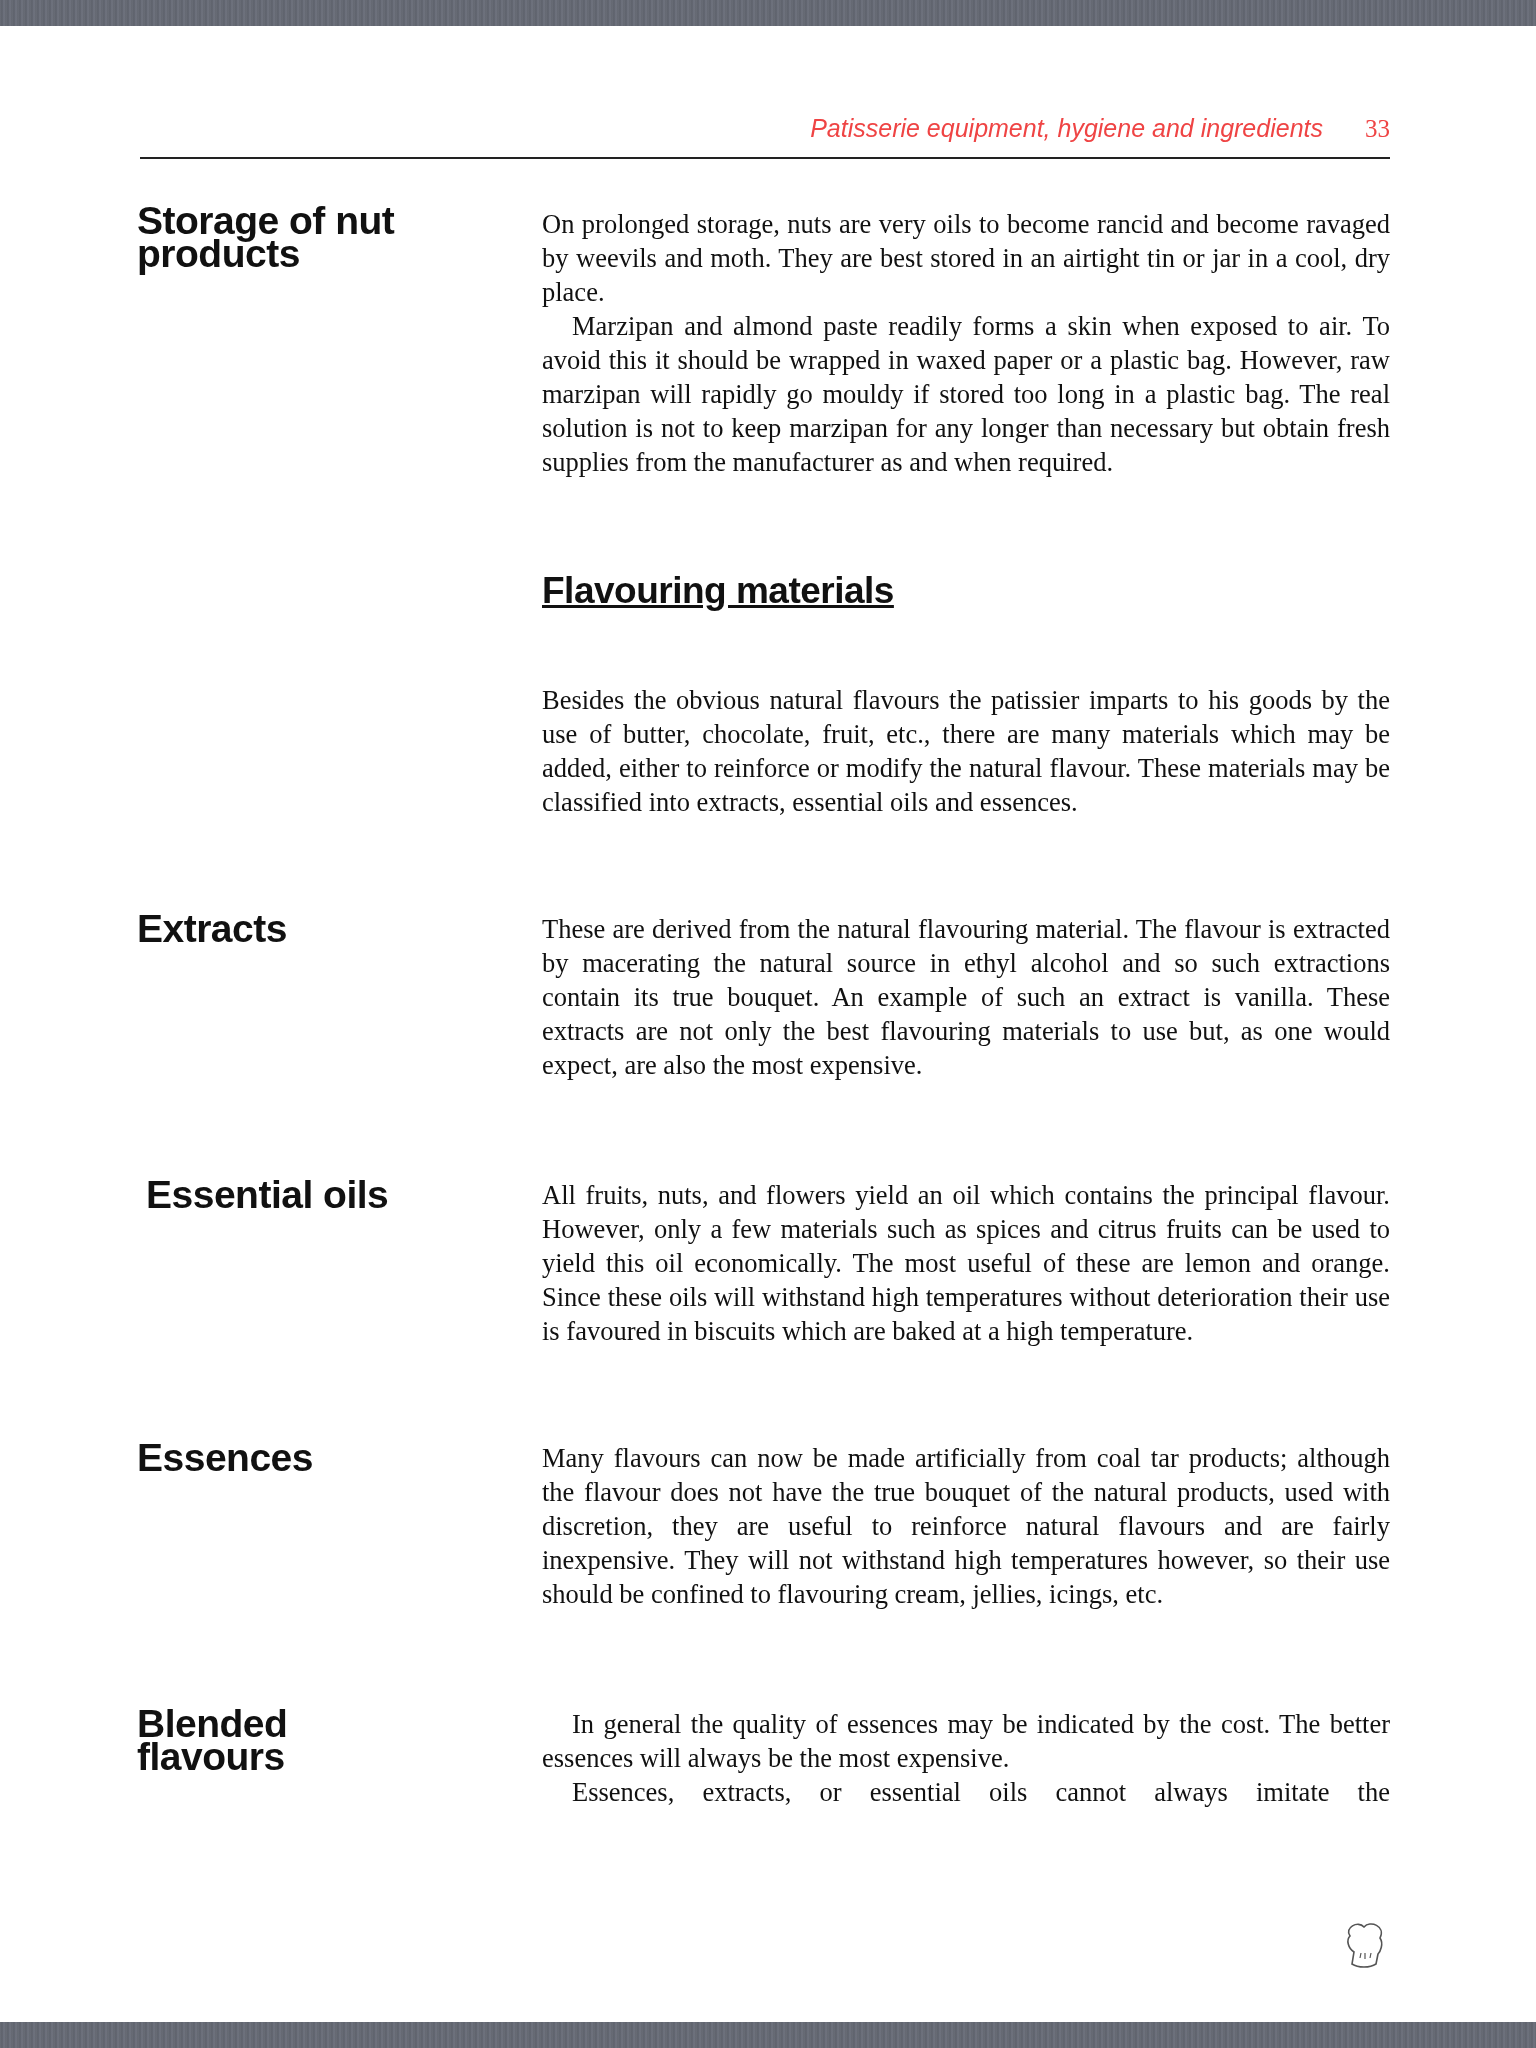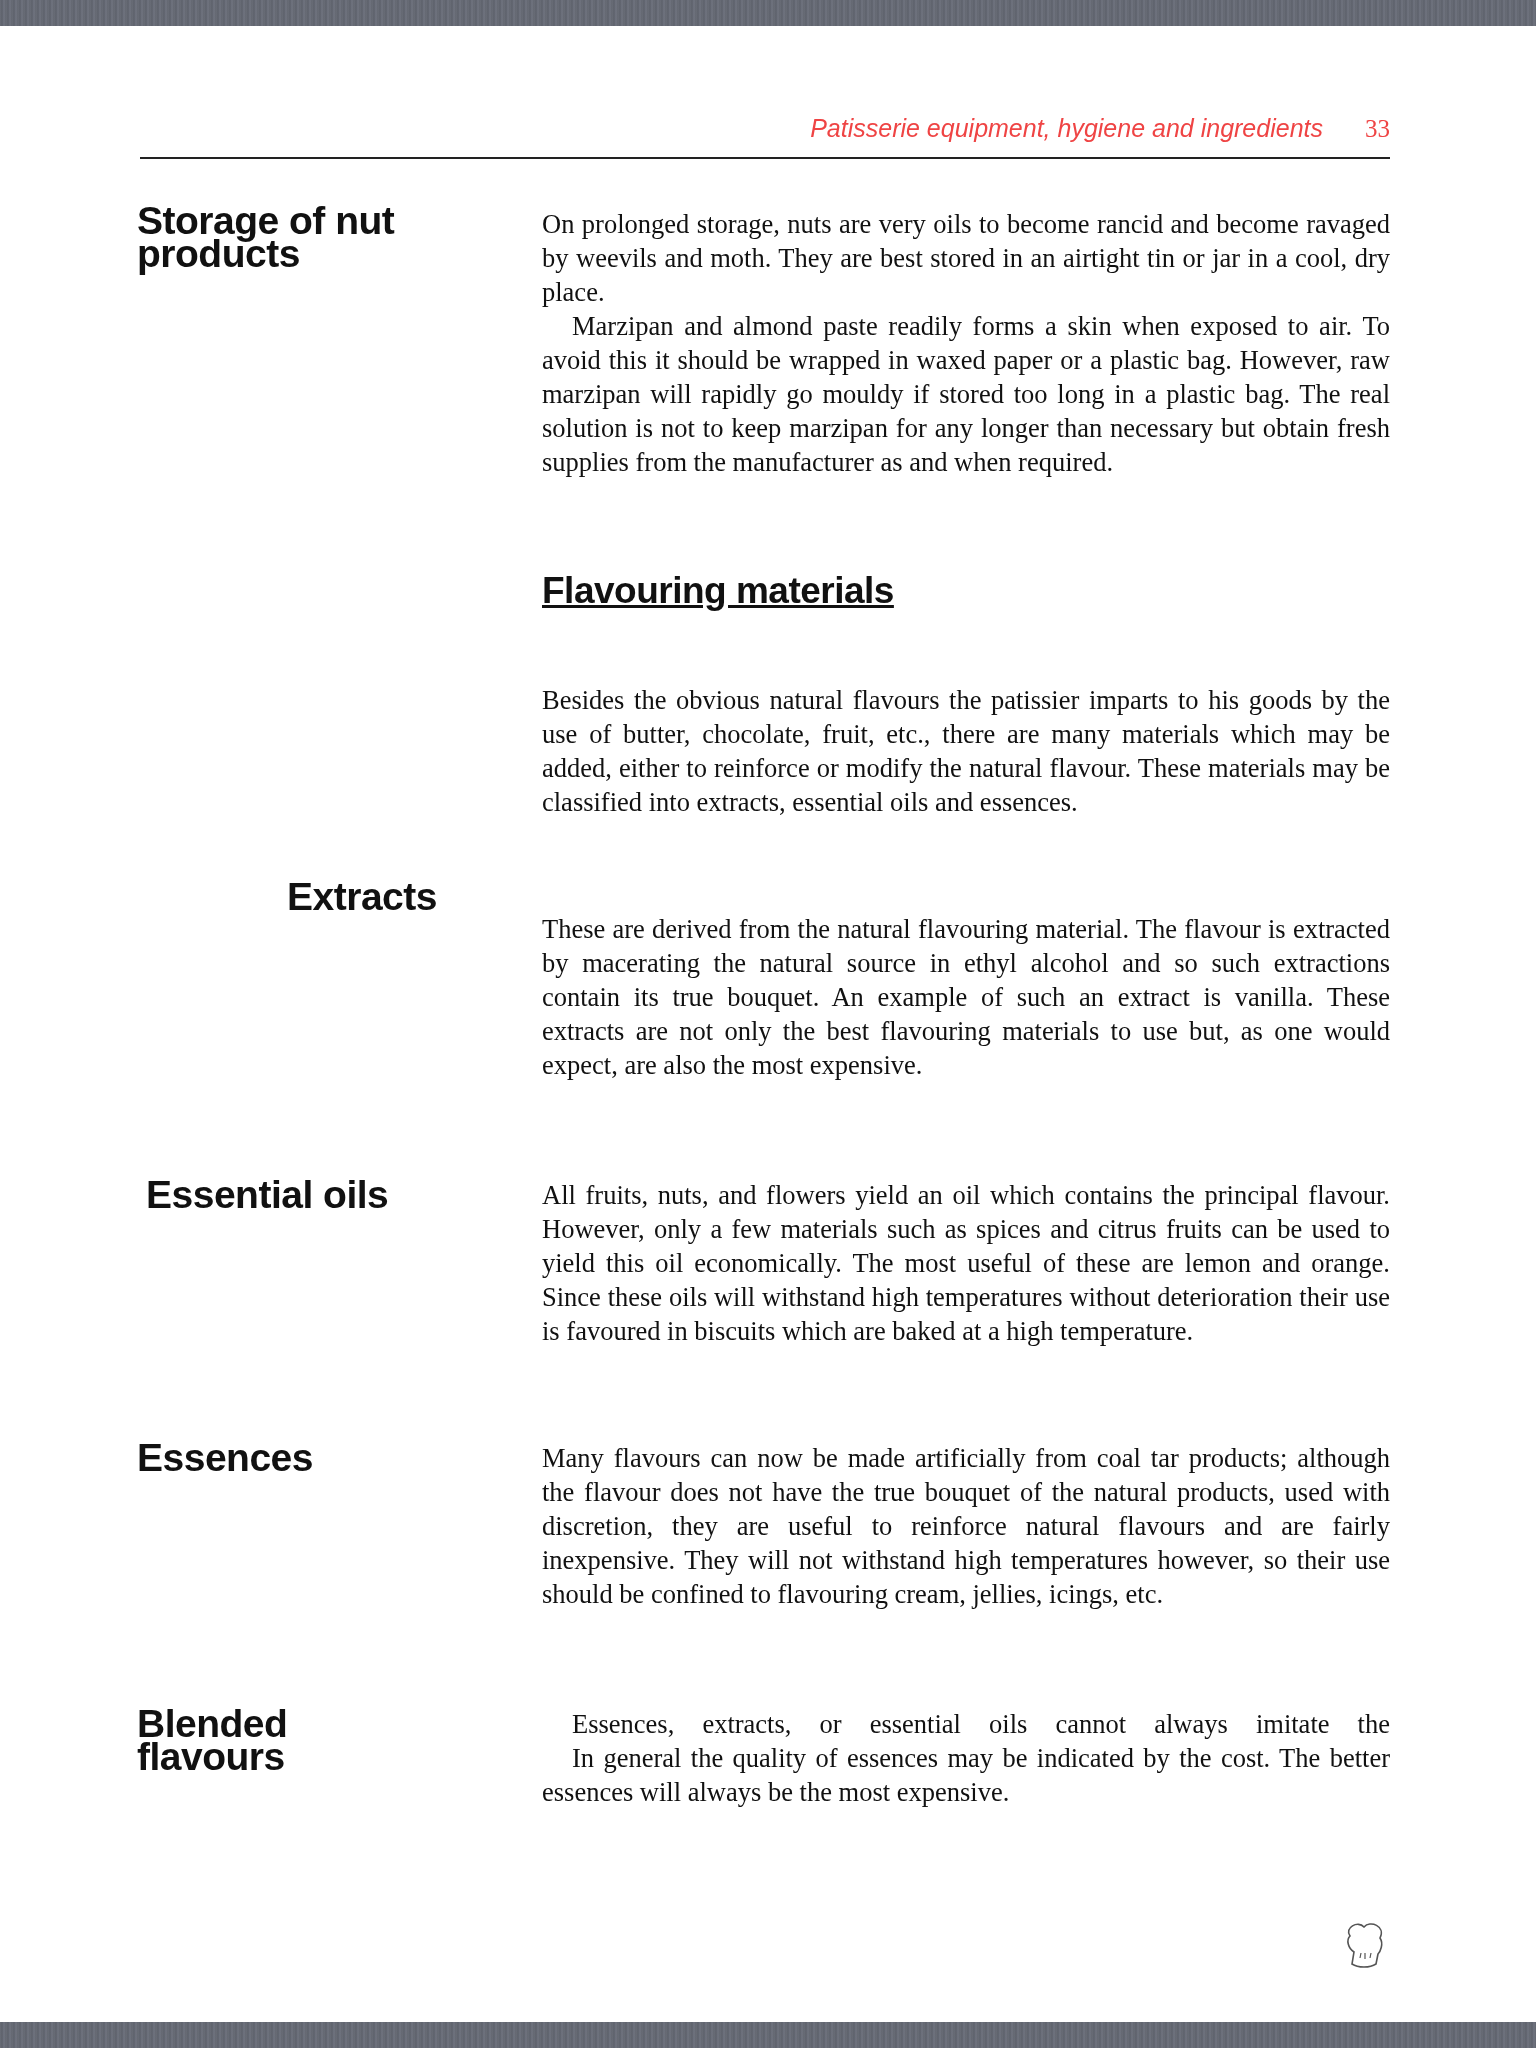--- a/index.html
+++ b/index.html
@@ -60,39 +60,39 @@
 <div class="body-text" style="top:207px;">
   <p>On prolonged storage, nuts are very oils to become rancid and become ravaged by weevils and moth. They are best stored in an airtight tin or jar in a cool, dry place.</p>
   <p class="indent">Marzipan and almond paste readily forms a skin when exposed to air. To avoid this it should be wrapped in waxed paper or a plastic bag. However, raw marzipan will rapidly go mouldy if stored too long in a plastic bag. The real solution is not to keep marzipan for any longer than necessary but obtain fresh supplies from the manufacturer as and when required.</p>
 </div>
 
 <div class="section-title">Flavouring materials</div>
 <div class="body-text" style="top:683px;">
   <p>Besides the obvious natural flavours the patissier imparts to his goods by the use of butter, chocolate, fruit, etc., there are many materials which may be added, either to reinforce or modify the natural flavour. These materials may be classified into extracts, essential oils and essences.</p>
 </div>
 
-<div class="side-head" style="top:880px;text-align:right;">Extracts</div>
+<div class="side-head" style="top:912px;">Extracts</div>
 <div class="body-text" style="top:912px;">
   <p>These are derived from the natural flavouring material. The flavour is extracted by macerating the natural source in ethyl alcohol and so such extractions contain its true bouquet. An example of such an extract is vanilla. These extracts are not only the best flavouring materials to use but, as one would expect, are also the most expensive.</p>
 </div>
 
 <div class="side-head" style="top:1178px;margin-left:9px;">Essential oils</div>
 <div class="body-text" style="top:1178px;">
   <p>All fruits, nuts, and flowers yield an oil which contains the principal flavour. However, only a few materials such as spices and citrus fruits can be used to yield this oil economically. The most useful of these are lemon and orange. Since these oils will withstand high temperatures without deterioration their use is favoured in biscuits which are baked at a high temperature.</p>
 </div>
 
 <div class="side-head" style="top:1441px;">Essences</div>
 <div class="body-text" style="top:1441px;">
   <p>Many flavours can now be made artificially from coal tar products; although the flavour does not have the true bouquet of the natural products, used with discretion, they are useful to reinforce natural flavours and are fairly inexpensive. They will not withstand high temperatures however, so their use should be confined to flavouring cream, jellies, icings, etc.</p>
 </div>
 
 <div class="side-head" style="top:1707px;">Blended flavours</div>
 <div class="body-text" style="top:1707px;">
+  <p class="indent">In general the quality of essences may be indicated by the cost. The better essences will always be the most expensive.</p>
   <p class="indent" style="text-align:justify; text-align-last:justify;">Essences, extracts, or essential oils cannot always imitate the</p>
-  <p class="indent">In general the quality of essences may be indicated by the cost. The better essences will always be the most expensive.</p>
 </div>
 
 <svg class="chef-hat" viewBox="0 0 50 48">
   <path d="M10 14 C4 6 18 -2 24 5 C30 -2 46 4 40 16 C44 22 40 30 38 32 L36 42 C30 46 18 46 12 42 L14 30 C8 26 6 18 10 14 Z" fill="none" stroke="#555" stroke-width="1.6"></path>
   <path d="M20 36 L21 31 M25 37 L25 31 M30 36 L31 31" stroke="#555" stroke-width="1.2" fill="none"></path>
 </svg>
 
 <div class="bar bar-bottom"></div>
 
 </body></html>

